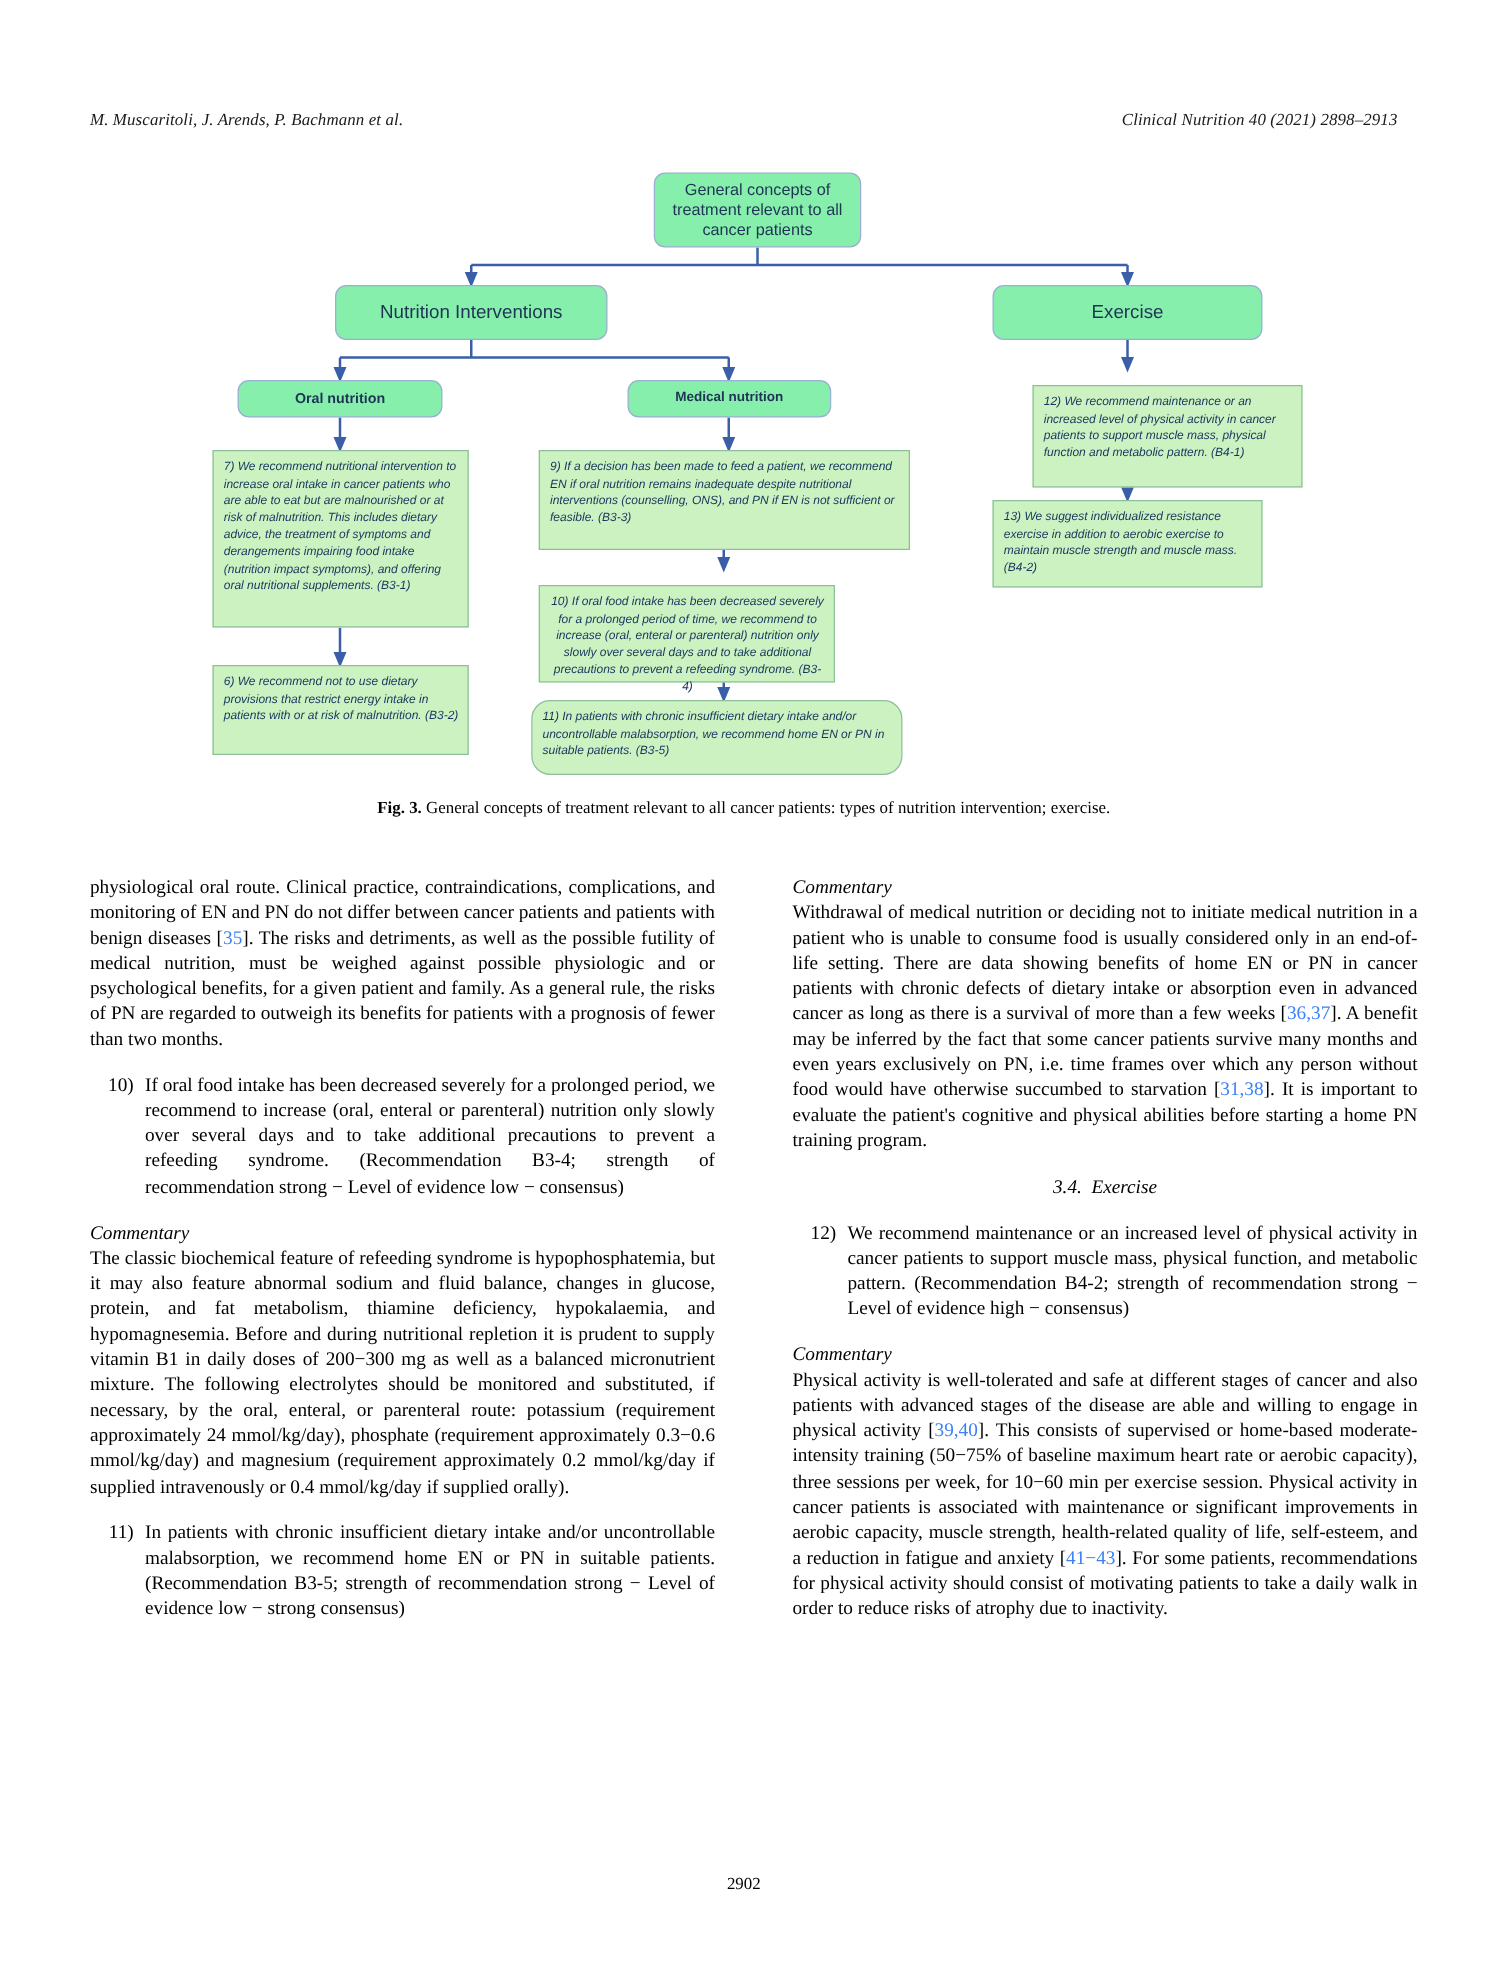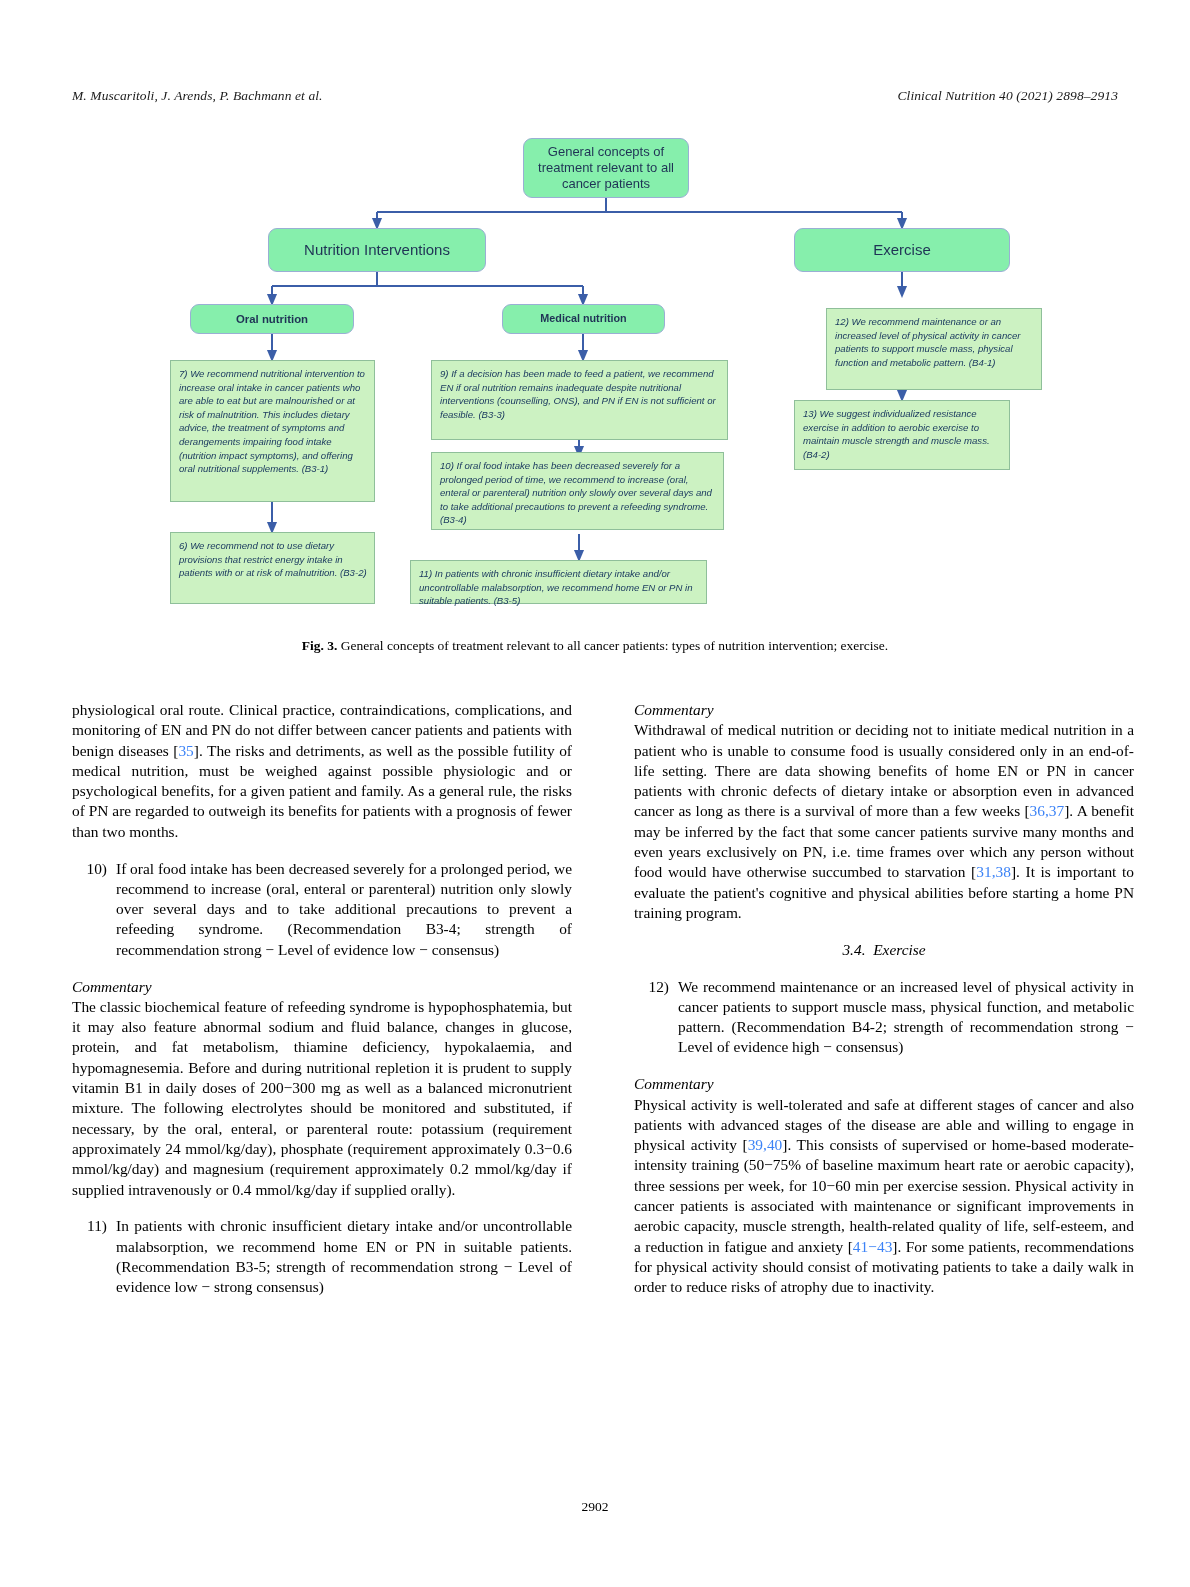--- a/index.html
+++ b/index.html
@@ -71,22 +71,22 @@
   
   #node-general { left: 451px; top: 10px; width: 166px; height: 60px; font-size: 13px; padding: 0 8px; }
   #node-nutrition { left: 196px; top: 100px; width: 218px; height: 44px; font-size: 15px; }
   #node-exercise { left: 722px; top: 100px; width: 216px; height: 44px; font-size: 15px; }
   #node-oral { left: 118px; top: 176px; width: 164px; height: 30px; font-size: 11.4px; font-weight: bold; }
   #node-medical { left: 430px; top: 176px; width: 163px; height: 30px; font-size: 10.8px; font-weight: bold; }
 
   #rec7 { left: 98px; top: 232px; width: 205px; height: 142px; }
   #rec8 { left: 98px; top: 404px; width: 205px; height: 72px; }
   #rec9 { left: 359px; top: 232px; width: 297px; height: 80px; }
-  #rec10 { left: 359px; top: 324px; width: 293px; height: 78px; }
-  #rec11 { left: 338px; top: 432px; width: 297px; height: 44px; }
+  #rec10 { left: 359px; top: 340px; width: 237px; height: 78px; text-align: center; }
+  #rec11 { left: 353px; top: 432px; width: 297px; height: 60px; border-radius: 15px; }
   #rec12 { left: 722px; top: 180px; width: 216px; height: 82px; margin-left: 32px; }
   #rec13 { left: 722px; top: 272px; width: 216px; height: 70px; }
 
   
   .caption {
     position: absolute;
     top: 637px;
     left: 72px;
     width: 1046px;
     text-align: center;

